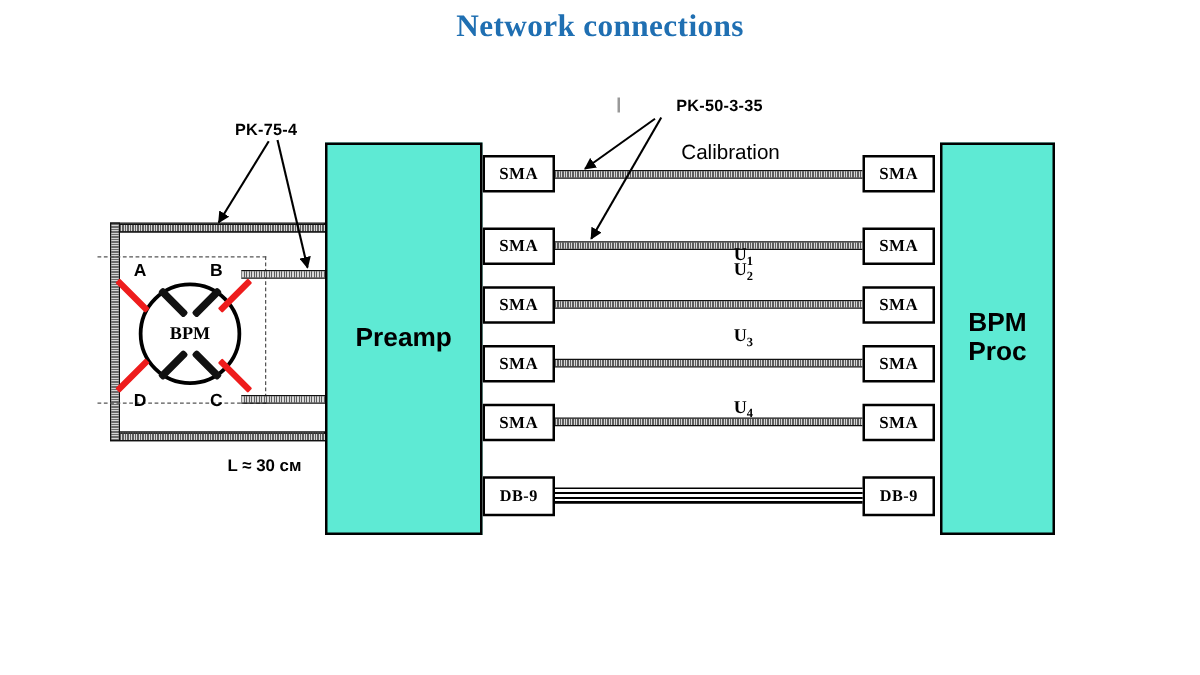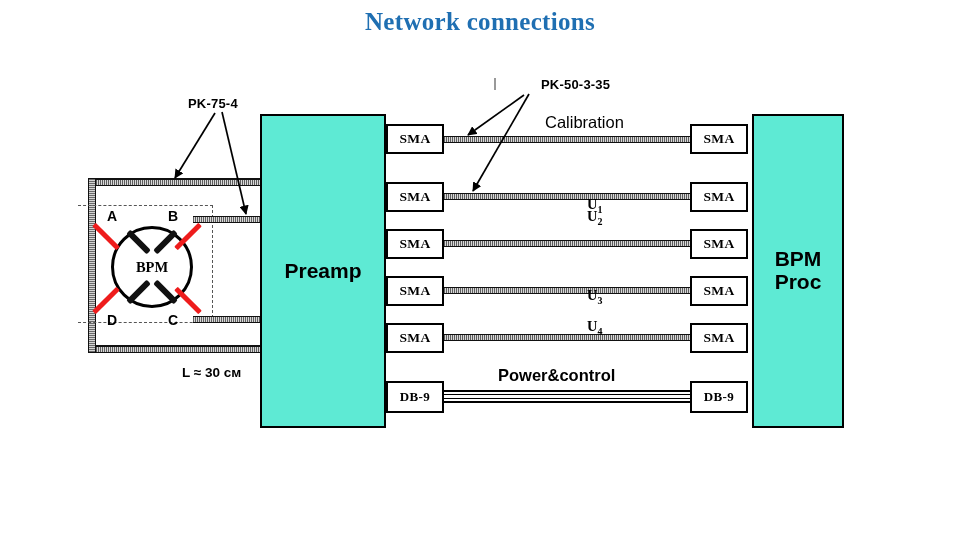--- a/index.html
+++ b/index.html
@@ -168,28 +168,27 @@
 
   <div class="tlabel t-pk50" style="left:527px;top:77px;margin-left:14px;">PK-50-3-35</div>
   <div class="tlabel t-cal" style="left:545px;top:113px;">Calibration</div>
 
   <div class="tlabel t-u" style="left:587px;top:172px;margin-top:24px;">
     <span>U</span><sub>1</sub>
   </div>
   <div class="tlabel t-u" style="left:587px;top:208px;">
     <span>U</span><sub>2</sub>
   </div>
-  <div class="tlabel t-u" style="left:587px;top:287px;">
+  <div class="tlabel t-u" style="left:587px;top:261px;">
     <span>U</span><sub>3</sub>
   </div>
   <div class="tlabel t-u" style="left:587px;top:318px;">
     <span>U</span><sub>4</sub>
   </div>
 
-  <div class="tlabel t-pwr" style="left:498px;top:366px;">Power&amp;control</div>
 
   <div class="tick" style="left:494px;top:78px;width:1.5px;height:12px;"></div>
 
   <svg class="overlay" xmlns="http://www.w3.org/2000/svg">
     <defs>
       <marker id="ah" viewBox="0 0 10 10" refX="9" refY="5" markerWidth="5.5" markerHeight="5.5" orient="auto-start-reverse">
         <path d="M 0 0 L 10 5 L 0 10 z" fill="#000"></path>
       </marker>
     </defs>
 

